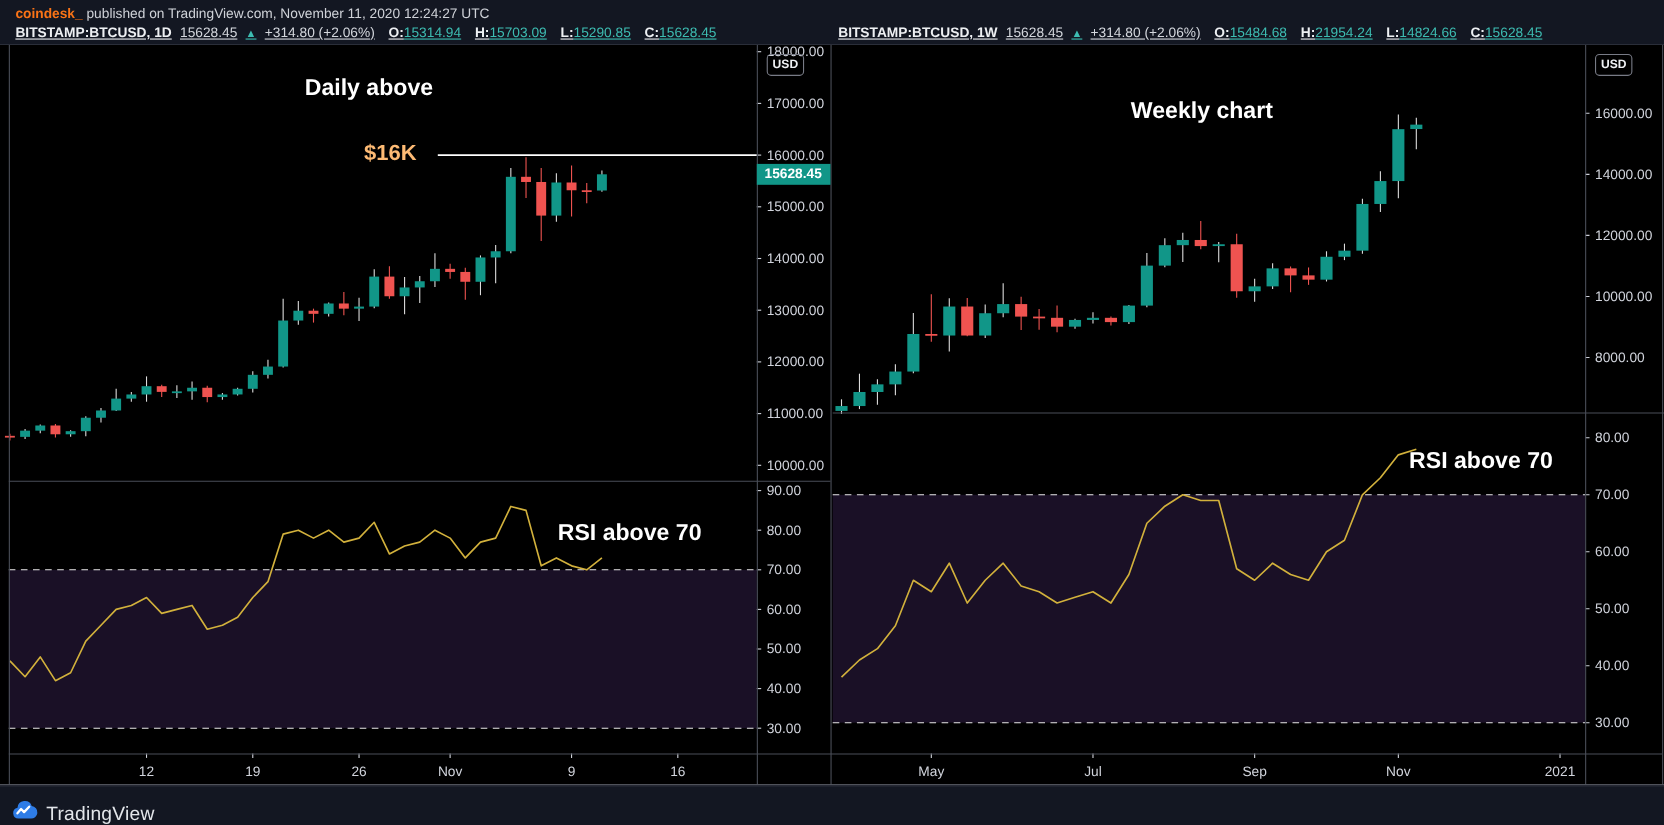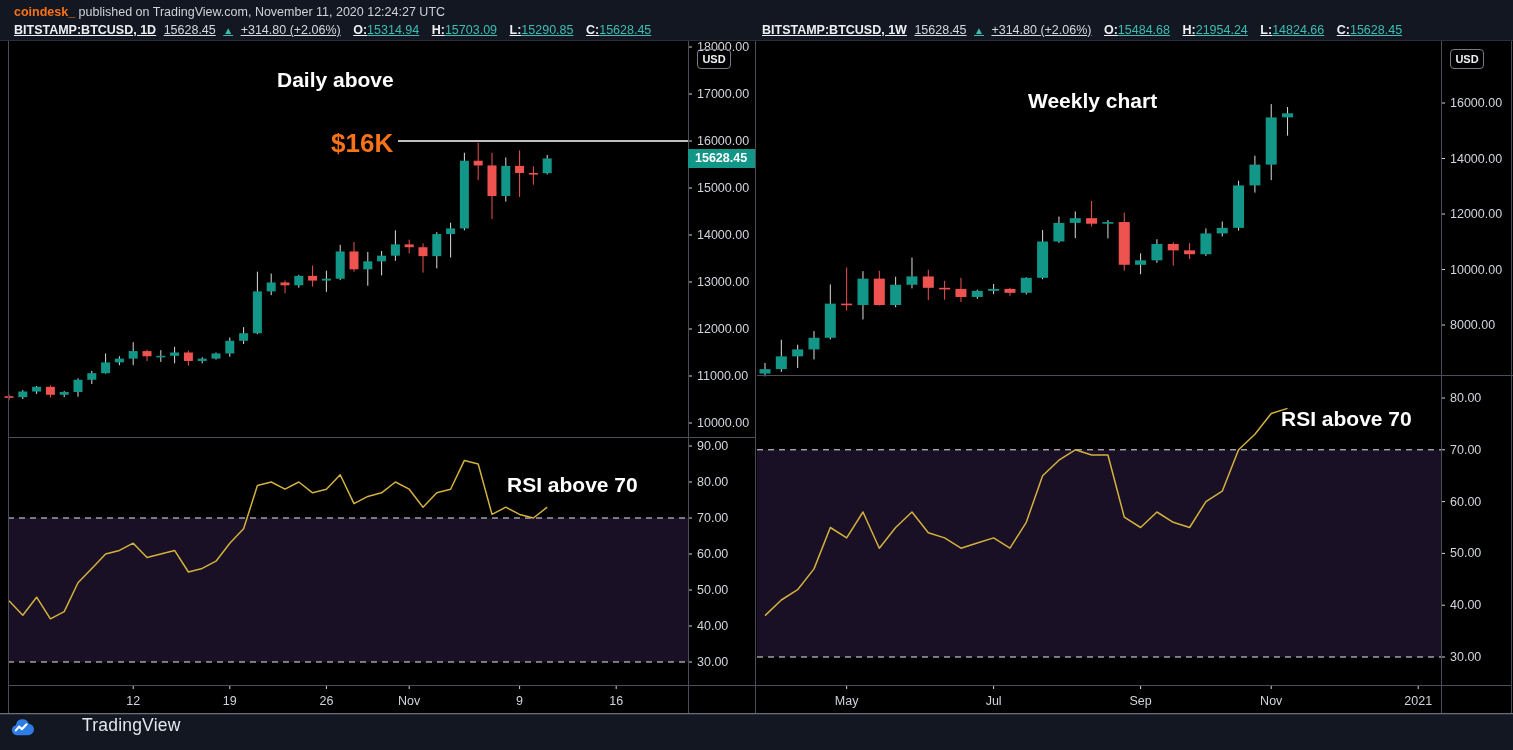--- a/index.html
+++ b/index.html
@@ -19,24 +19,24 @@
   .legend .lbl{font-weight:bold;color:#eef0f3;margin-left:5px;margin-right:0;}
   .legend .arrow{color:#3dbdb2;font-size:10px;}
 
   .usd{position:absolute;top:49px;width:34px;height:20px;border:1px solid #787b86;
        border-radius:4px;color:#eef0f3;font-size:11px;font-weight:bold;
        display:flex;align-items:center;justify-content:center;box-sizing:border-box;}
   .price-tag{position:absolute;left:688px;top:149px;width:67px;height:19px;background:#119688;
        color:#fff;font-size:12.5px;font-weight:bold;line-height:19px;padding-left:7px;box-sizing:border-box;}
 
   .ann{position:absolute;color:#fff;font-weight:bold;font-size:21px;white-space:nowrap;}
-  .ann.yellow{color:#f97316;font-size:26px;text-align:center;}
+  .ann.yellow{color:#fdba74;font-size:20px;text-align:center;}
 
   .footer{position:absolute;left:0;top:714px;width:1513px;height:36px;background:#131722;
-       border-top:1px solid #2a2e39;display:flex;align-items:flex-start;padding-left:9px;box-sizing:border-box;gap:40px;}
+       border-top:1px solid #2a2e39;display:flex;align-items:flex-end;padding-left:9px;box-sizing:border-box;}
   .footer .brand{margin-left:7px;font-size:17.5px;color:#e3e6ea;letter-spacing:.2px;}
 </style>
 </head>
 <body>
 
 <div class="stage">
   <div class="chart-bg"></div>
 
   <svg id="chart-svg" class="overlay" width="1513" height="750" viewBox="0 0 1513 750">
       <rect x="8" y="518" width="680" height="144" fill="#1a1026"></rect>

